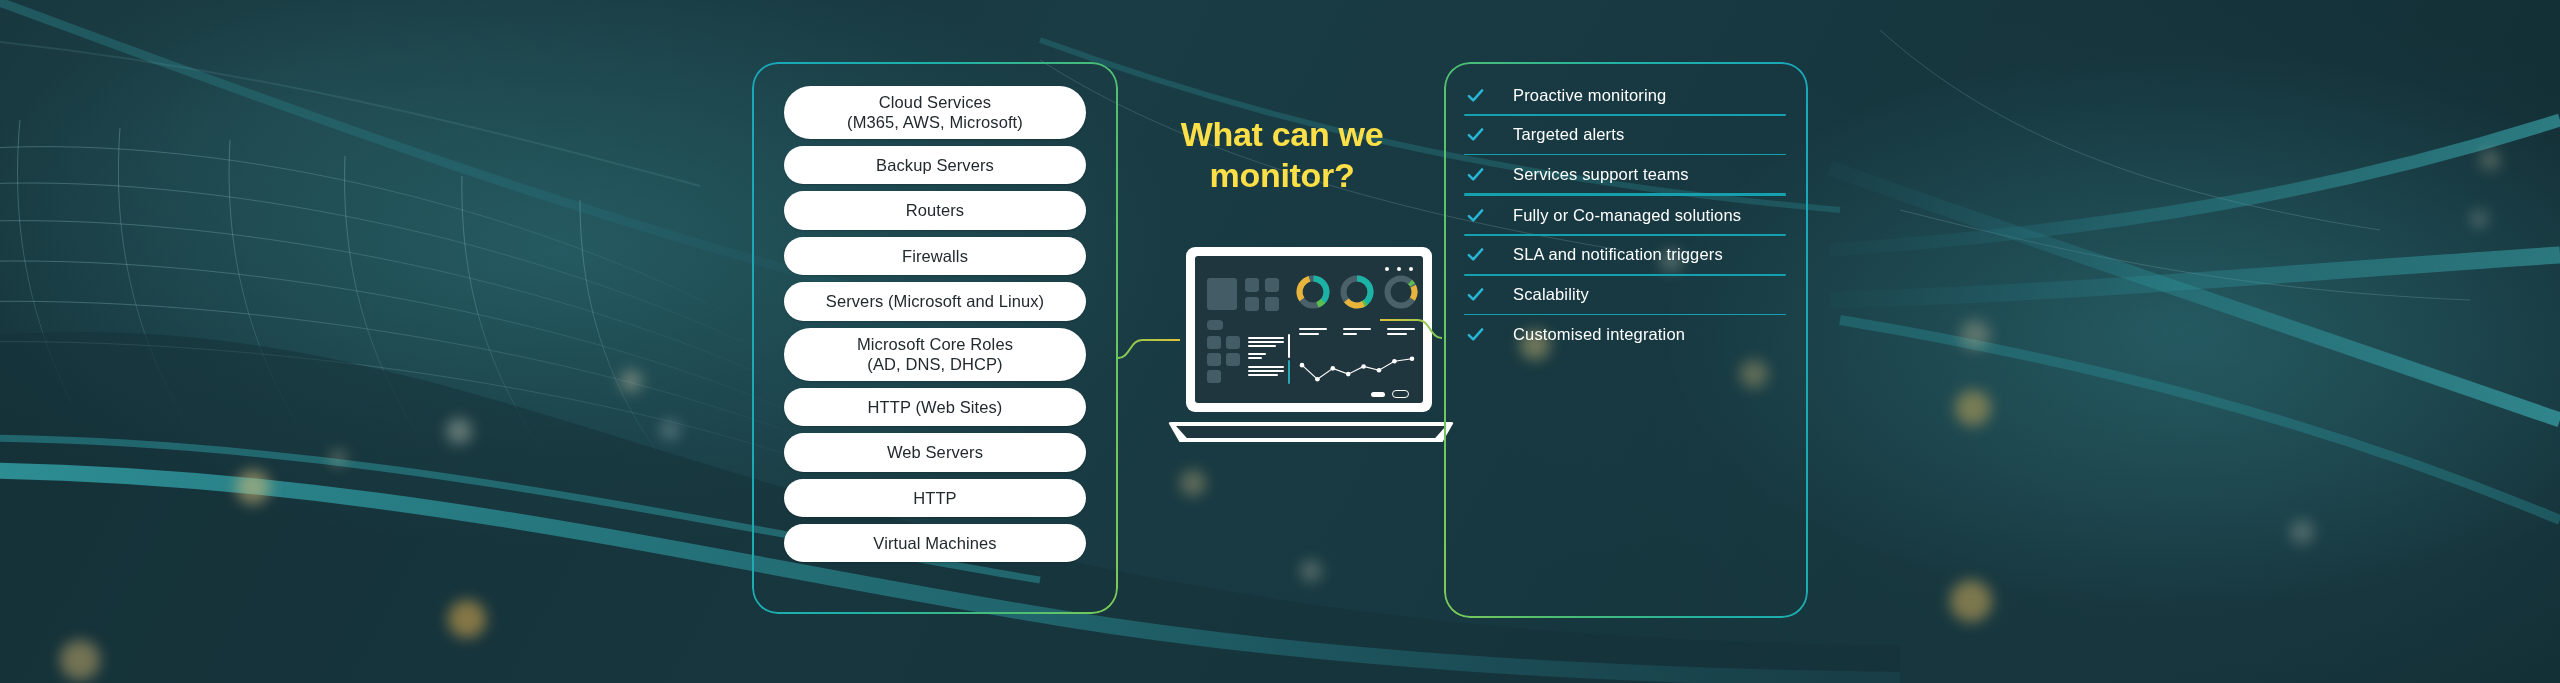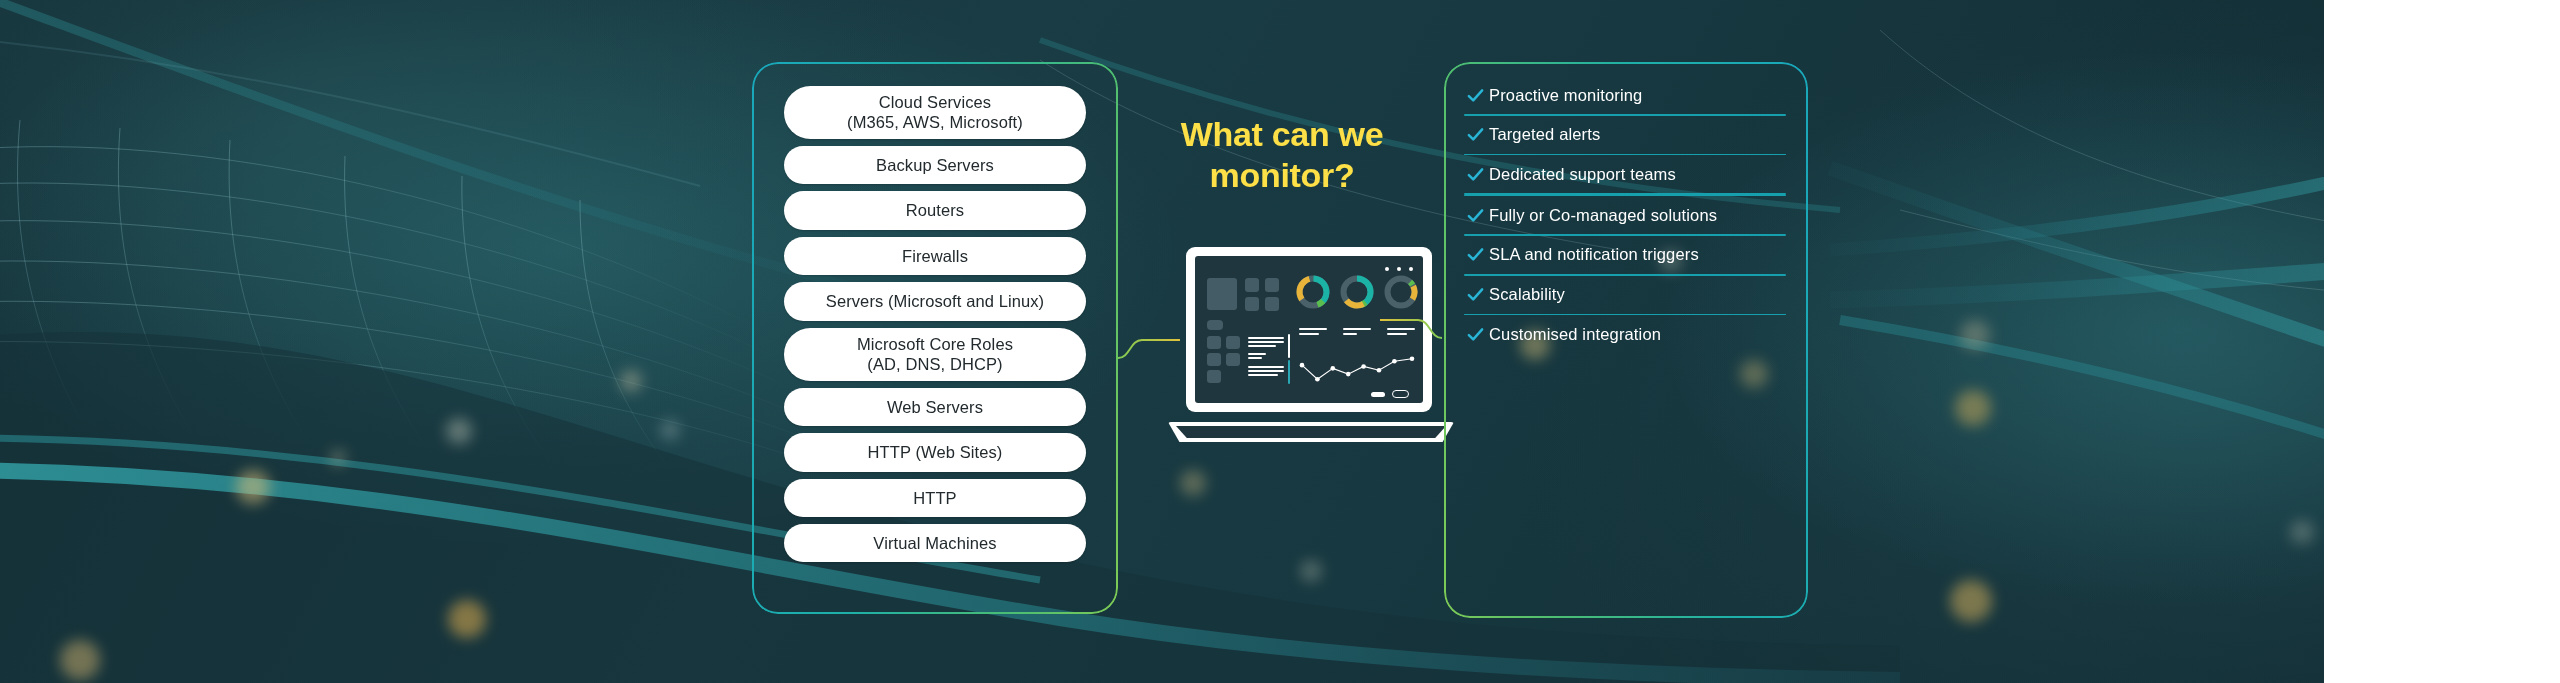--- a/index.html
+++ b/index.html
@@ -4,21 +4,21 @@
 <title>What can we monitor?</title>
 <style>
   * { box-sizing: border-box; margin: 0; padding: 0; }
   html, body {
     width: 2560px; height: 683px;
     overflow: hidden;
     font-family: "Liberation Sans", sans-serif;
   }
   #stage {
     position: relative;
-    width: 2324px; height: 683px;
+    width: 2560px; height: 683px;
     background: #17363d;
     overflow: hidden;
   }
 
   
   .bg-base {
     position: absolute; inset: 0;
     background:
       radial-gradient(900px 520px at 300px 120px, #1d4148 0%, rgba(29,65,72,0) 70%),
       radial-gradient(1000px 600px at 2200px 420px, #1b3d45 0%, rgba(27,61,69,0) 70%),
@@ -132,21 +132,21 @@
   .bar-line { position: absolute; background: #ffffff; height: 2px; border-radius: 1px; }
   .vrule { position: absolute; width: 2px; border-radius: 1px; }
 
   
   .check-list {
     position: absolute; left: 20px; right: 22px; top: 14px;
     display: flex; flex-direction: column;
   }
   .check-row {
     display: flex; align-items: center;
-    gap: 4px;
+    gap: 28px;
     padding: 0 0 0 2px;
     height: 38px;
   }
   .check-icon { width: 19px; height: 19px; flex: none; display: block; }
   .check-label {
     color: #ffffff;
     font-size: 16.5px;
     letter-spacing: .15px;
     white-space: nowrap;
   }
@@ -241,22 +241,22 @@
   <div class="panel" id="panel-left">
     <div class="pill-list" id="left-pills">
         <div class="pill two-line">Cloud Services
 (M365, AWS, Microsoft)</div>
         <div class="pill">Backup Servers</div>
         <div class="pill">Routers</div>
         <div class="pill">Firewalls</div>
         <div class="pill">Servers (Microsoft and Linux)</div>
         <div class="pill two-line">Microsoft Core Roles
 (AD, DNS, DHCP)</div>
+        <div class="pill">HTTP (Web Sites)</div>
         <div class="pill">Web Servers</div>
-        <div class="pill">HTTP (Web Sites)</div>
         <div class="pill">HTTP</div>
         <div class="pill">Virtual Machines</div>
       </div>
   </div>
 
   <div id="center">
 
     <div id="headline">What can we
 monitor?</div>
 
@@ -381,21 +381,21 @@
           </span>
           <span class="check-label">Targeted alerts</span>
         </div>
         <div class="divider" style="background: rgb(22, 160, 173);"></div>
         <div class="check-row">
           <span>
             <svg class="check-icon" viewBox="0 0 20 20" fill="none">
               <path d="M3 10.6 L7.6 15.2 L17 4.6" stroke="#29b5d6" stroke-width="2.6" stroke-linecap="round" stroke-linejoin="round"></path>
             </svg>
           </span>
-          <span class="check-label">Dedicated support teams</span>
+          <span class="check-label">Services support teams</span>
         </div>
         <div class="divider" style="background: rgb(22, 160, 173);"></div>
         <div class="divider" style="background: rgb(22, 160, 173);"></div>
         <div class="check-row">
           <span>
             <svg class="check-icon" viewBox="0 0 20 20" fill="none">
               <path d="M3 10.6 L7.6 15.2 L17 4.6" stroke="#29b5d6" stroke-width="2.6" stroke-linecap="round" stroke-linejoin="round"></path>
             </svg>
           </span>
           <span class="check-label">Fully or Co-managed solutions</span>

